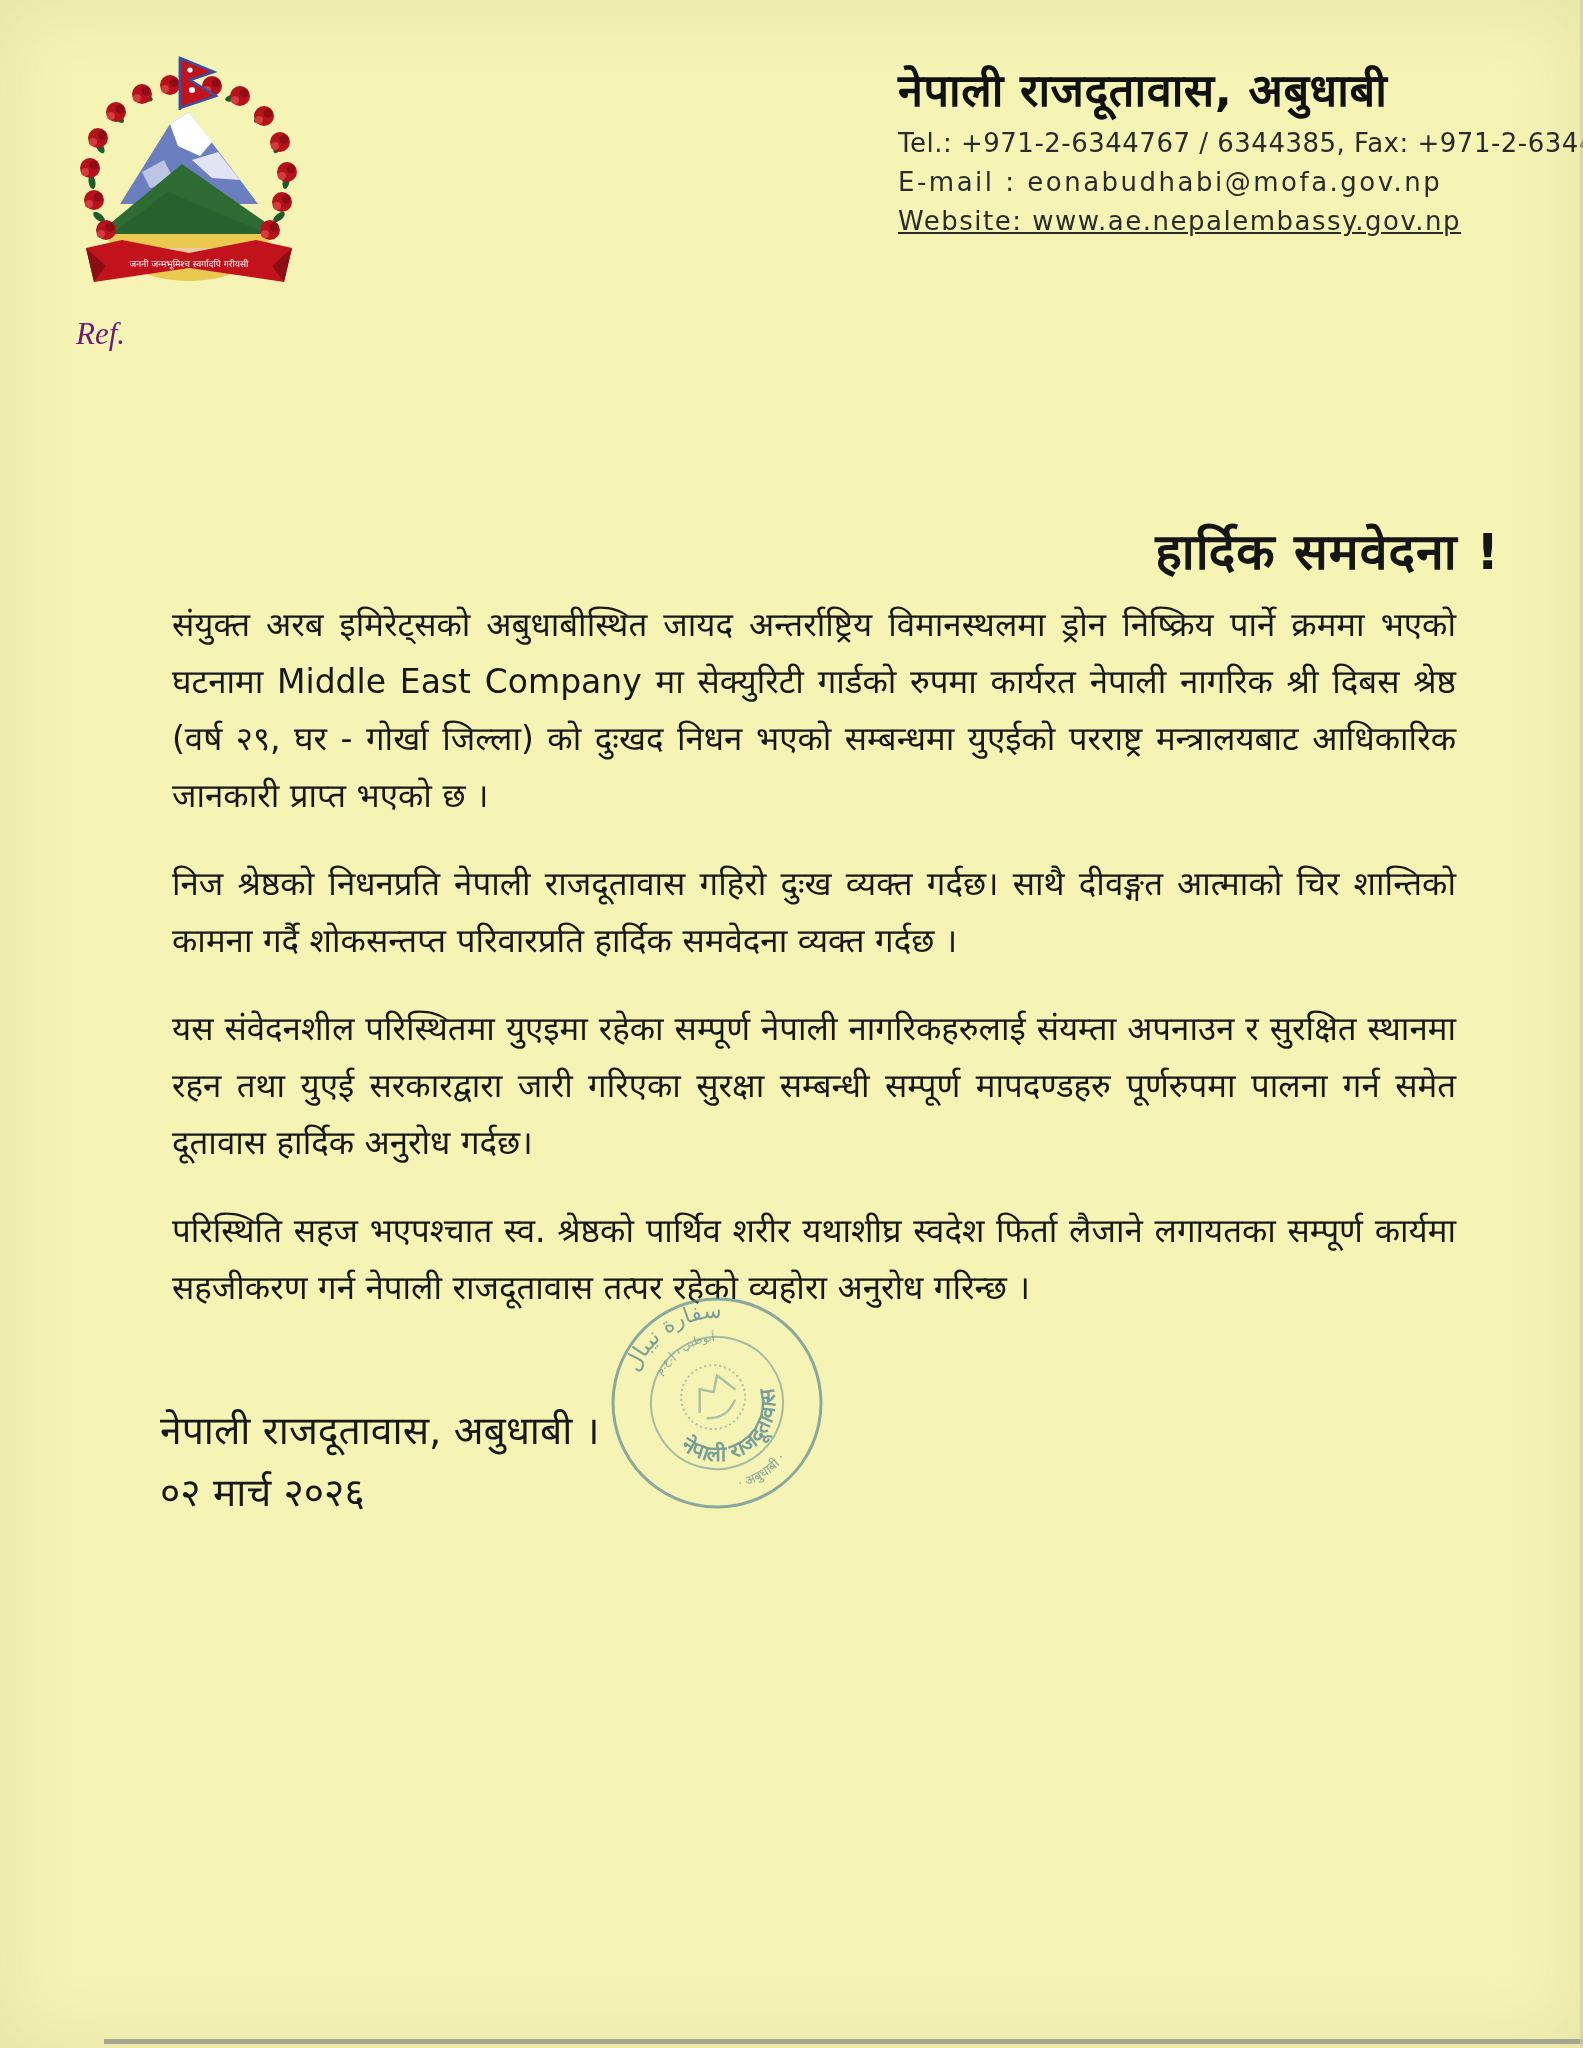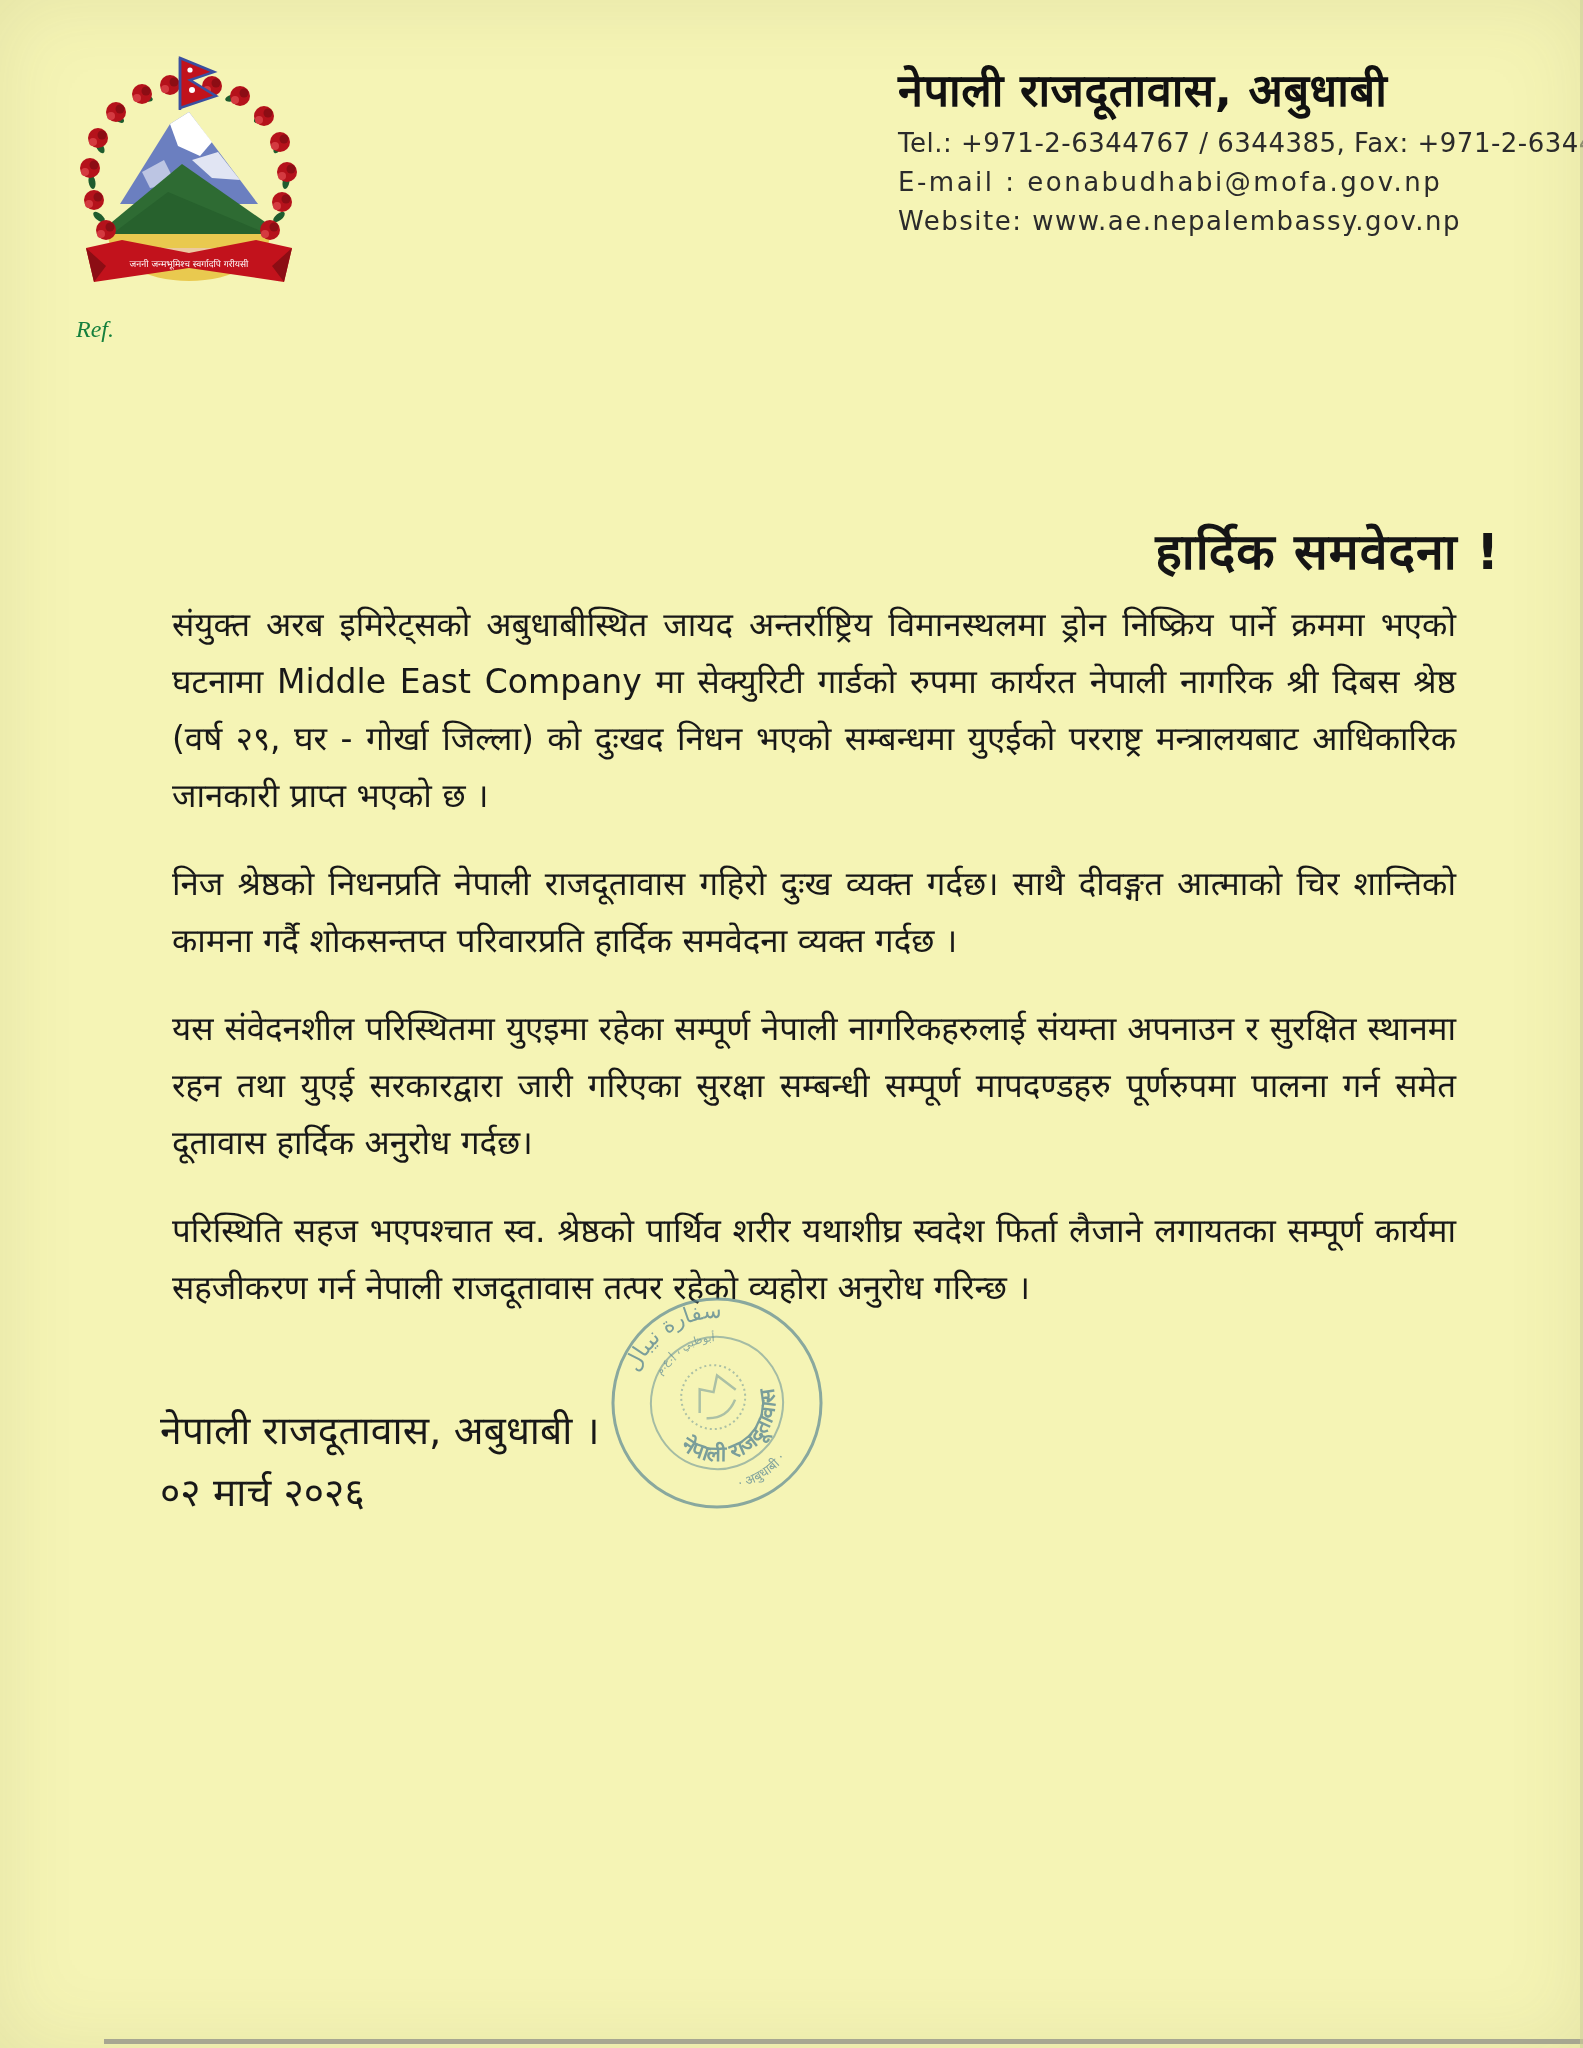--- a/index.html
+++ b/index.html
@@ -14,23 +14,23 @@
   
   .edge-bottom{position:absolute;left:104px;bottom:4px;height:5px;right:0;background:#8f8f87;opacity:.75;}
   .edge-right{position:absolute;top:0;right:0;width:3px;height:100%;background:#cfcf9d;opacity:.6;}
 
   .emblem{position:absolute;left:72px;top:52px;width:234px;height:238px;}
 
   .header-block{position:absolute;left:898px;top:58px;width:600px;color:#1c1c1c;}
   .org-title{font-size:45px;font-weight:700;letter-spacing:0.5px;color:#111;white-space:nowrap;}
   .contact-line{font-size:26px;color:#2b2b2b;margin-top:9px;letter-spacing:0.5px;white-space:nowrap;}
   .contact-email{letter-spacing:2.5px;}
-  .contact-web{letter-spacing:1.5px;}
+  .contact-web{letter-spacing:1.5px;text-decoration:underline;}
 
-  .ref{position:absolute;left:76px;top:316px;font-family:"Liberation Serif", serif;font-style:italic;font-size:24px;color:#15803d;}
+  .ref{position:absolute;left:76px;top:316px;font-family:"Liberation Serif", serif;font-style:italic;font-size:31px;color:#701a75;}
 
   .letter-title{
     position:absolute;left:0;top:516px;width:1500px;
     text-align:right;font-size:50px;font-weight:600;color:#151515;letter-spacing:1px;
   }
   .body-text{
     position:absolute;left:160px;top:596px;width:1296px;
     font-size:33px;line-height:57px;color:#181818;text-align:justify;
   }
   .body-text p{margin:0 0 31px 12px;}

